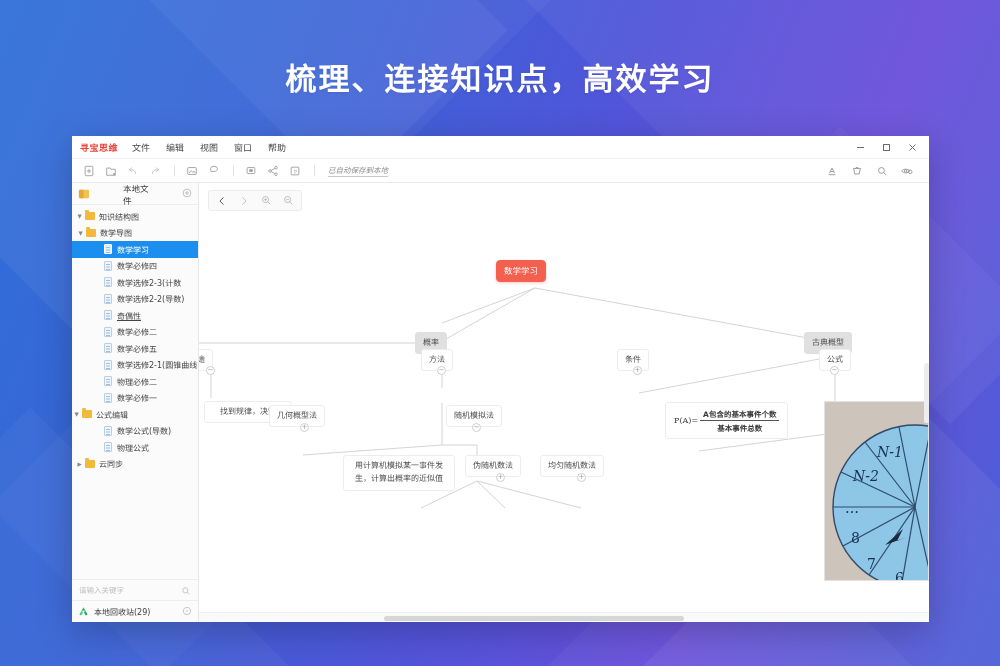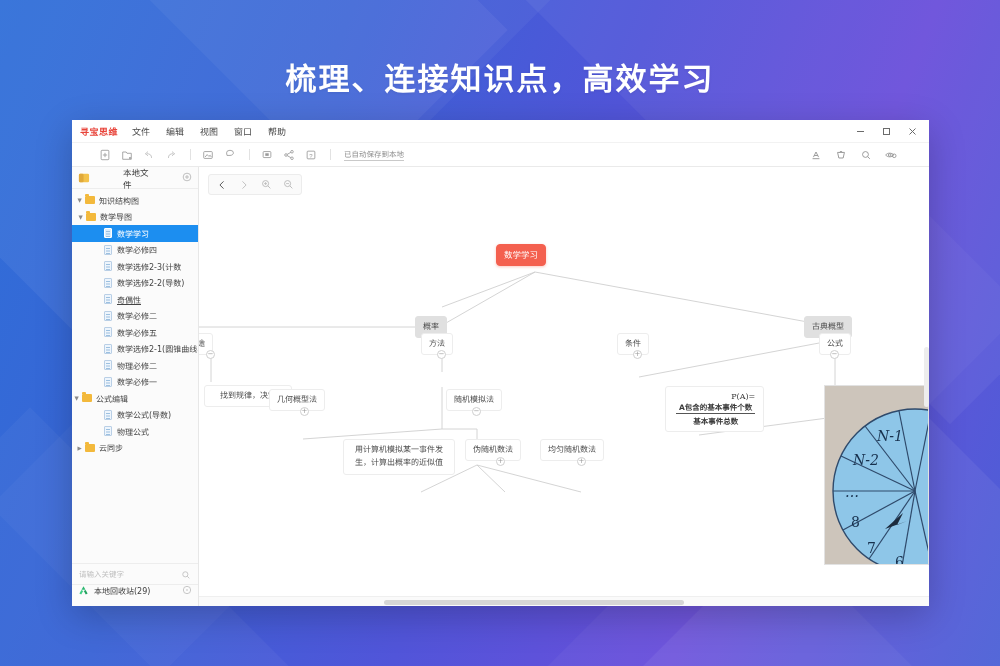--- a/index.html
+++ b/index.html
@@ -26,21 +26,21 @@
 
   #promo-title {
     position: absolute; top: 54px; left: 0; width: 1000px;
     text-align: center; color: #ffffff;
     font-size: 31px; font-weight: bold; letter-spacing: 2px;
     text-shadow: 0 1px 3px rgba(0,0,0,0.08);
   }
 
   
   #app-window {
-    position: absolute; left: 72px; top: 120px;
+    position: absolute; left: 72px; top: 136px;
     width: 857px; height: 486px;
     background: #ffffff;
     box-shadow: 0 10px 34px rgba(0,0,0,0.22);
     display: flex; flex-direction: column;
     overflow: hidden;
   }
 
   
   .titlebar {
     height: 23px; display: flex; align-items: center;
@@ -58,21 +58,21 @@
   .win-btns { position: absolute; right: 4px; top: 0; height: 23px; display: flex; align-items: center; }
   .win-btn {
     width: 26px; height: 23px; display: flex; align-items: center; justify-content: center;
     font-size: 10px; color: #6b6b6b;
   }
 
   
   .toolbar {
     height: 24px; display: flex; align-items: center;
     background: #ffffff; border-bottom: 1px solid #eaeaea;
-    padding: 0 23px; flex: none;
+    padding: 0 7px; flex: none; font-style: italic;
   }
   .tb-btn {
     width: 19px; height: 16px; display: flex; align-items: center; justify-content: center;
     margin-right: 3px; color: #8c8c8c;
   }
   .tb-sep { width: 1px; height: 11px; background: #e2e2e2; margin: 0 7px; }
   .autosave {
     font-size: 7.5px; color: #8e8e8e; margin-left: 6px;
     border-bottom: 1px solid #c9c9c9; padding-bottom: 1px;
   }
@@ -118,21 +118,21 @@
   .sb-search {
     height: 21px; border-top: 1px solid #ededed; display: flex; align-items: center;
     padding: 0 7px; background: #fbfbfb;
   }
   .sb-search input {
     border: none; outline: none; background: transparent; font-size: 7.5px;
     color: #555; width: 100%; font-family: inherit;
   }
   .sb-search input::placeholder { color: #bfbfbf; }
   .sb-trash {
-    height: 22px; border-top: 1px solid #ededed; display: flex; align-items: flex-start;
+    height: 22px; border-top: 1px solid #ededed; display: flex; align-items: center;
     padding: 0 6px; background: #fbfbfb;
   }
   .trash-ic { width: 11px; height: 11px; margin-right: 5px; display:flex; }
   .sb-trash-label { font-size: 8px; color: #3f3f3f; }
   .sb-trash .more { margin-left: auto; color: #b5b5b5; font-size: 9px; }
 
   
   .canvas-wrap { flex: 1; position: relative; background: #ffffff; overflow: hidden; }
   .canvas-toolbar {
     position: absolute; left: 9px; top: 7px; height: 21px;
@@ -159,23 +159,22 @@
 
   .toggle {
     position: absolute; width: 9px; height: 9px; border-radius: 50%;
     background: #ffffff; border: 1px solid #cfcfcf;
     display: flex; align-items: center; justify-content: center;
     font-size: 7px; line-height: 1; color: #9a9a9a;
   }
 
   .formula-node {
     position: absolute; background: #fff; border: 1px solid #ededed; border-radius: 3px;
-    padding: 5px 8px; display: flex; align-items: flex-end; font-size: 8px; color: #3a3a3a;
+    padding: 5px 8px; display: flex; align-items: center; font-size: 8px; color: #3a3a3a;
     font-family: "DejaVu Serif", "Liberation Serif", serif;
-    flex-direction: column;
   }
   .frac { display: inline-flex; flex-direction: column; align-items: center; margin-left: 2px; }
   .frac .num { font-size: 7.5px; padding: 0 3px 1px; border-bottom: 1px solid #555; font-family: "DejaVu Sans", sans-serif; font-weight: bold;}
   .frac .den { font-size: 7.5px; padding: 1px 3px 0; font-family: "DejaVu Sans", sans-serif; font-weight: bold;}
 
   .img-node {
     position: absolute; background: #cfc6bd; overflow: hidden;
     border: 1px solid #e2e2e2;
   }
 

